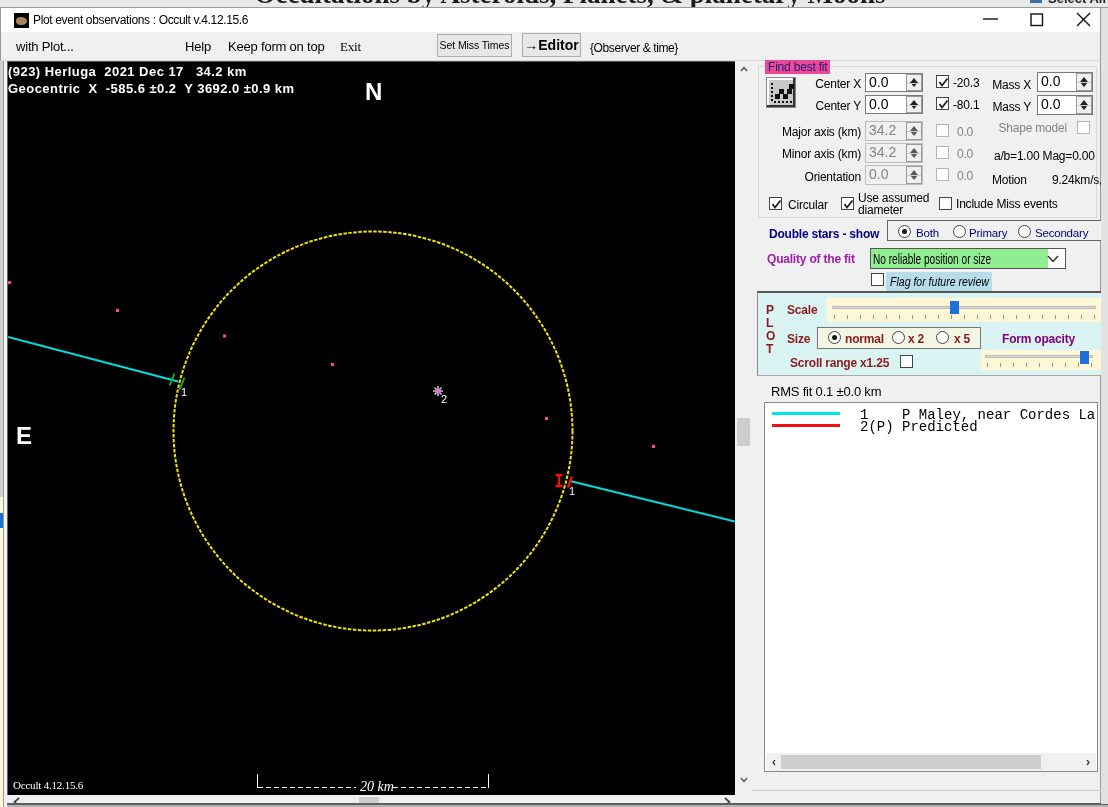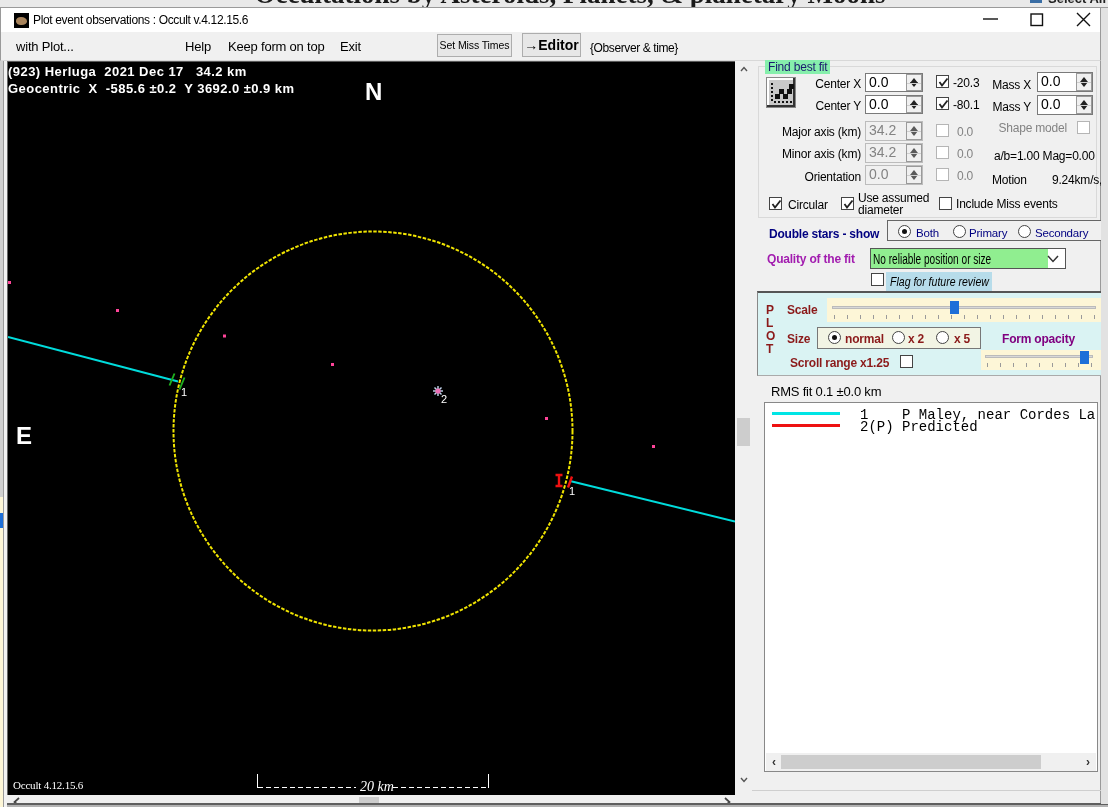--- a/index.html
+++ b/index.html
@@ -92,21 +92,21 @@
     </svg>
   <svg class="abs" style="left:1076px; top:12px;" width="15" height="15">
       <path d="M1 1 L14 14 M14 1 L1 14" stroke="#111" stroke-width="1.4"></path>
     </svg>
 
   <div class="abs" id="menubar"></div>
   <div class="menuitem" style="left:16px; top:39px;">with Plot...</div>
   <div class="menuitem" style="left:93px; top:39px;margin-top:22px;">Plot options...</div>
   <div class="menuitem" style="left:185px; top:39px;">Help</div>
   <div class="menuitem" style="left:228px; top:39px;">Keep form on top</div>
-  <div class="menuitem" style="left:340px; top:39px;">Exit</div>
+  <div class="menuitem" style="left:340px; top:39px;font-family:Liberation Serif, serif;">Exit</div>
   <div class="toolbtn" style="left:437px; top:34px; width:75px; height:23px; font-size:10.5px; letter-spacing:-0.1px; line-height:21px;">Set Miss Times</div>
   <div class="toolbtn" style="left:522px; top:33px; width:59px; height:24px; font-size:14px; font-weight:bold; line-height:22px;">→Editor</div>
   <div class="menuitem" style="left:590px; top:41px; font-size:12px; letter-spacing:-0.4px;">{Observer &amp; time}</div>
 
   <div class="abs" id="plot">
     <svg width="727" height="734" style="position:absolute; left:0; top:0;">
       <circle cx="365" cy="369" r="199.5" fill="none" stroke="#f0e400" stroke-width="2" stroke-dasharray="3.5 1.5"></circle>
 
       <line x1="0" y1="275" x2="170" y2="319.5" stroke="#00dcdc" stroke-width="2"></line>
 
@@ -165,21 +165,21 @@
       <path d="M6 1 L1.5 5 L6 9" stroke="#444" stroke-width="1.7" fill="none"></path>
     </svg>
   <svg class="abs" style="left:724px; top:797px;" width="7" height="10">
       <path d="M1 1 L5.5 5 L1 9" stroke="#444" stroke-width="1.7" fill="none"></path>
     </svg>
   <div class="sbthumb" style="left:359px; top:797px; width:20px; height:10px;"></div>
 
   <div class="abs" id="rpanel"></div>
 
   <div class="abs" style="left:758px; top:66px; width:339px; height:152px; border:1px solid #d9d9d9;"></div>
-  <div class="lab" style="left:765px; top:60px; color:#1a1a6e; background:#86efac; padding:0 3px;">Find best fit</div>
+  <div class="lab" style="left:765px; top:60px; color:#1a1a6e; background:#ec4899; padding:0 3px;">Find best fit</div>
 
   <div class="abs" style="left:766px; top:77px; width:30px; height:31px; background:#c9c9c9; border:1px solid #888; box-shadow:inset -2px -2px 0 #333, inset 2px 2px 0 #fff;">
     <svg width="28" height="29" style="position:absolute;left:0;top:0;">
       <g fill="#111">
         <rect x="4" y="5" width="2" height="2"></rect>
           <rect x="4" y="9" width="2" height="2"></rect>
         <rect x="4" y="13" width="2" height="2"></rect>
           <rect x="4" y="17" width="2" height="2"></rect>
         <rect x="4" y="21" width="2" height="2"></rect>
         <rect x="7" y="23" width="2" height="2"></rect>

